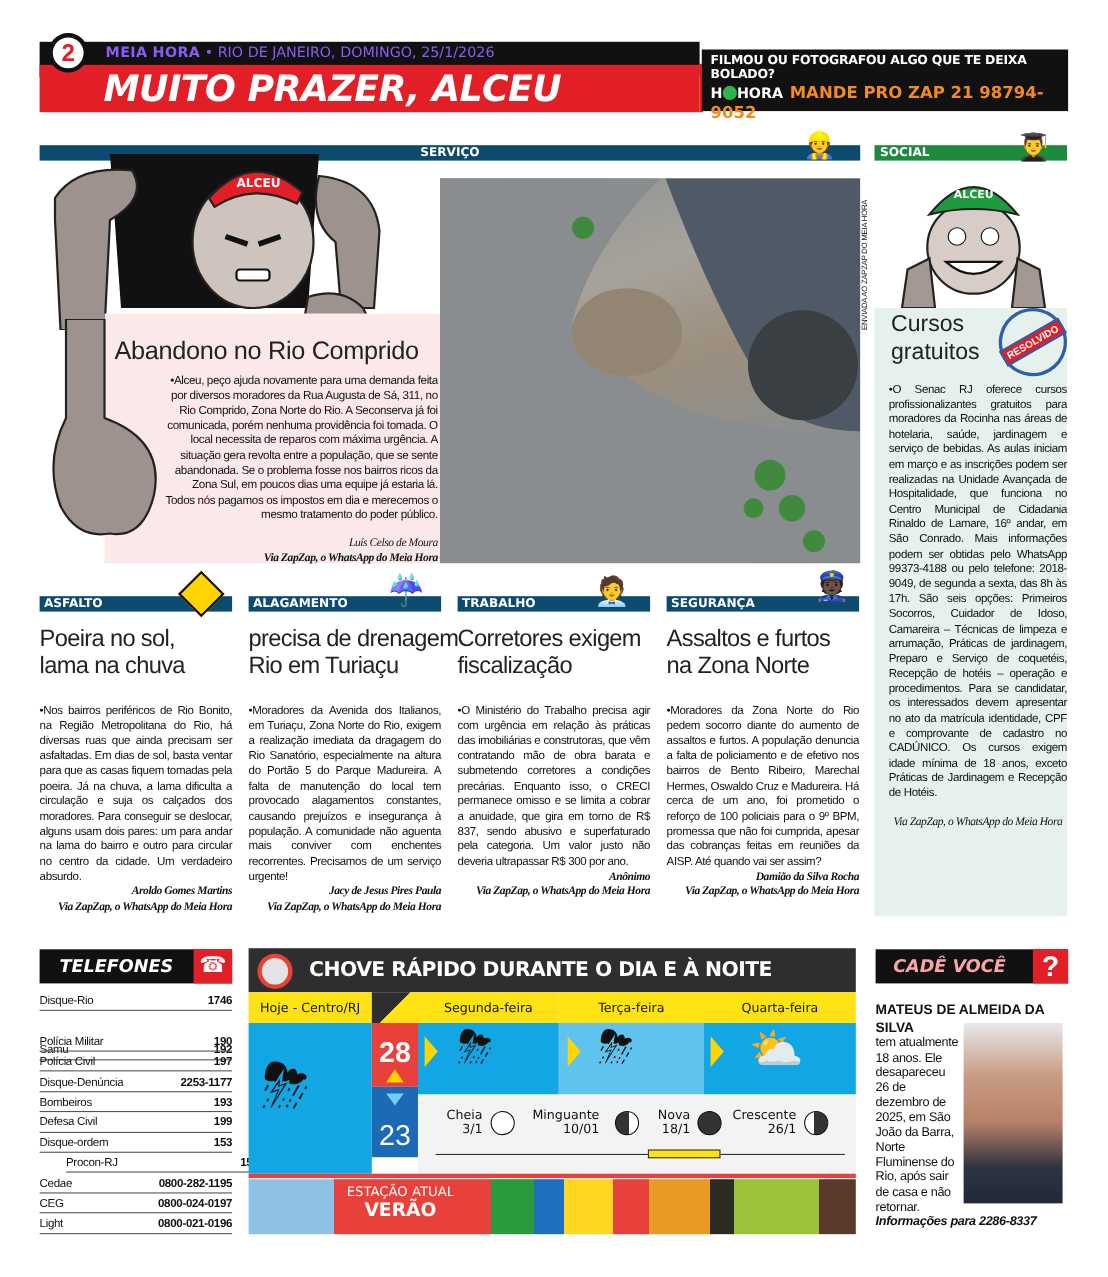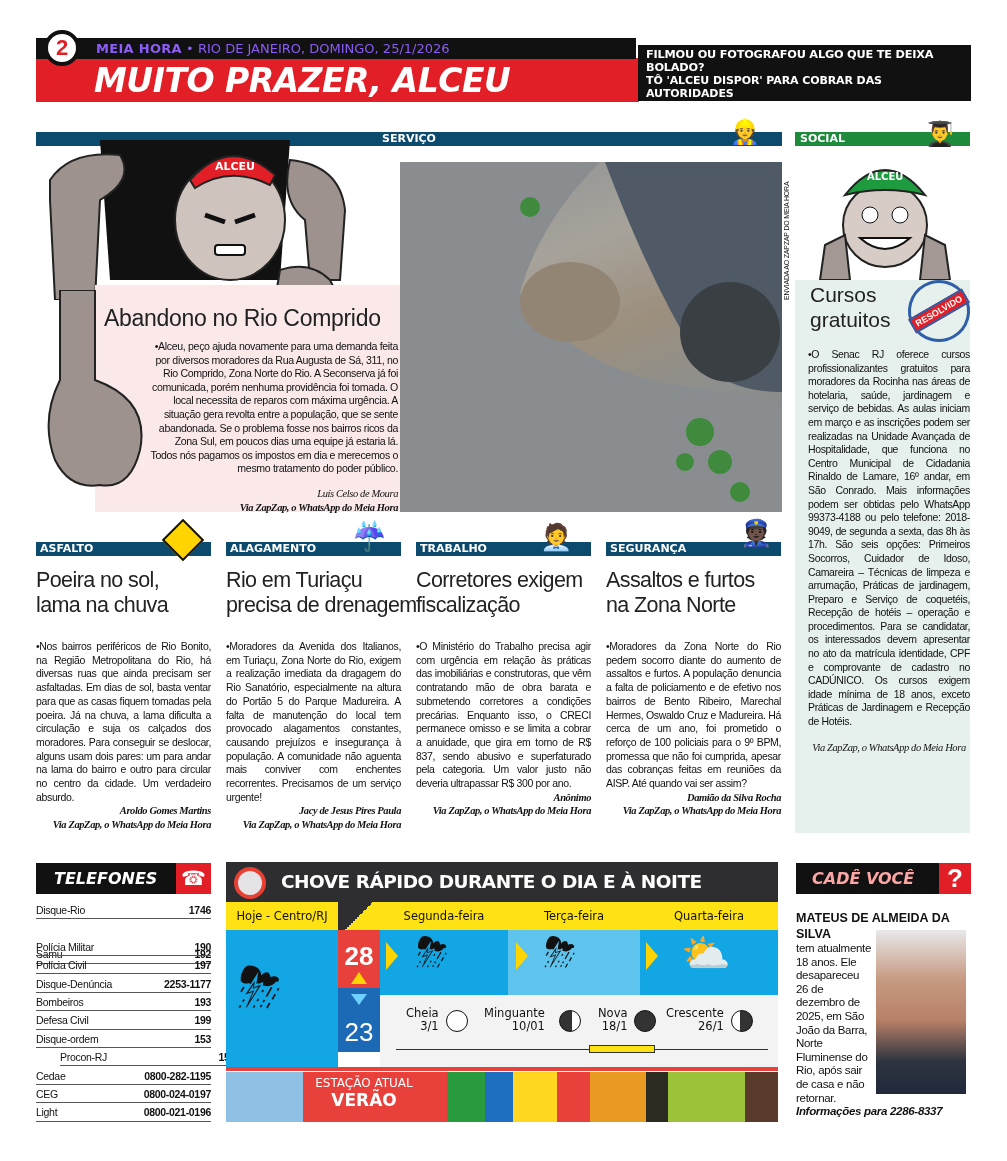--- a/index.html
+++ b/index.html
@@ -64,20 +64,21 @@
 </style>
 </head>
 <body>
 
 <div class="abs hdr-top"><b>MEIA HORA</b> <span>• RIO DE JANEIRO, DOMINGO, 25/1/2026</span></div>
 <div class="abs hdr-red">MUITO PRAZER, ALCEU DISPOR</div>
 <div class="abs page-num">2</div>
 <div class="abs promo-left"></div>
 <div class="abs promo">
   <div class="l1">FILMOU OU FOTOGRAFOU ALGO QUE TE DEIXA BOLADO?</div>
+  <div class="l2"><span class="logo">H<i></i><span>HORA</span></span><span>MANDE PRO ZAP 21 98794-9052</span></div>
   <div class="l3">TÔ 'ALCEU DISPOR' PARA COBRAR DAS AUTORIDADES</div>
 </div>
 
 <div class="abs bar" style="left:36px;top:132px;width:746px;text-align:center"><span>SERVIÇO</span></div>
 <div class="abs" style="left:730px;top:118px;font-size:24px">👷</div>
 
 <svg class="abs mascot" viewBox="0 0 330 160">
   <path d="M60 0 L250 0 L240 140 L70 140 Z" fill="#111"></path>
   <path d="M10 40 Q30 10 80 15 Q95 40 60 60 L55 160 L15 160 L10 60 Z" fill="#9d928e" stroke="#222" stroke-width="2"></path>
   <path d="M250 20 Q300 25 305 70 L300 140 L270 140 L265 80 Q240 60 250 20Z" fill="#9d928e" stroke="#222" stroke-width="2"></path>
@@ -148,22 +149,22 @@
 <div class="abs bar col-bar" style="left:416px;padding-left:4px"><span>TRABALHO</span></div>
 <div class="abs" style="left:540px;top:522px;font-size:26px">🧑‍💼</div>
 <div class="abs bar col-bar" style="left:606px;padding-left:4px"><span>SEGURANÇA</span></div>
 <div class="abs" style="left:740px;top:518px;font-size:26px">👮🏿</div>
 
 <div class="abs col-title" style="left:36px">
     <div>Poeira no sol,</div>
     <div>lama na chuva</div>
   </div>
 <div class="abs col-title" style="left:226px">
+    <div>precisa de drenagem</div>
     <div>Rio em Turiaçu</div>
-    <div>precisa de drenagem</div>
   </div>
 <div class="abs col-title" style="left:416px">
     <div>Corretores exigem</div>
     <div>fiscalização</div>
   </div>
 <div class="abs col-title" style="left:606px">
     <div>Assaltos e furtos</div>
     <div>na Zona Norte</div>
   </div>
 

